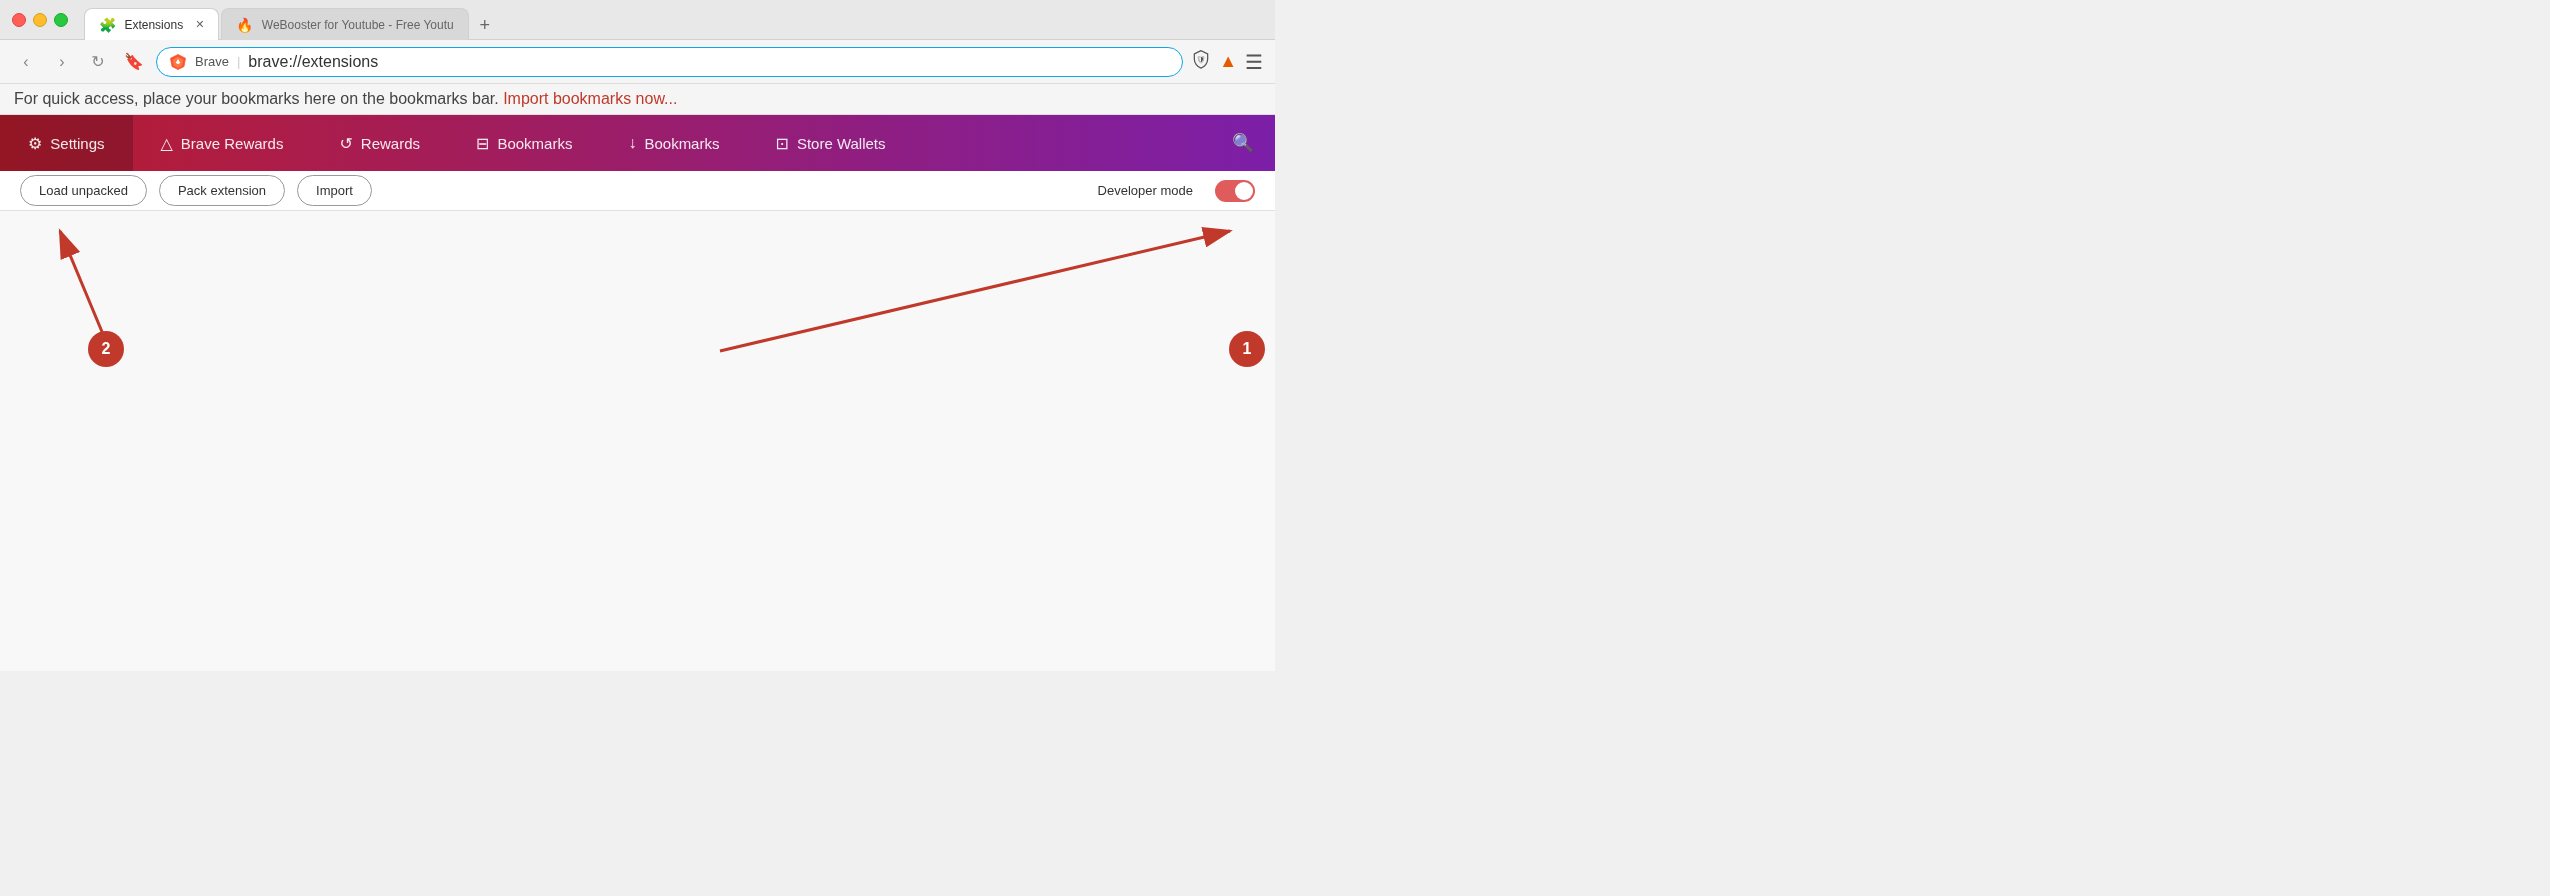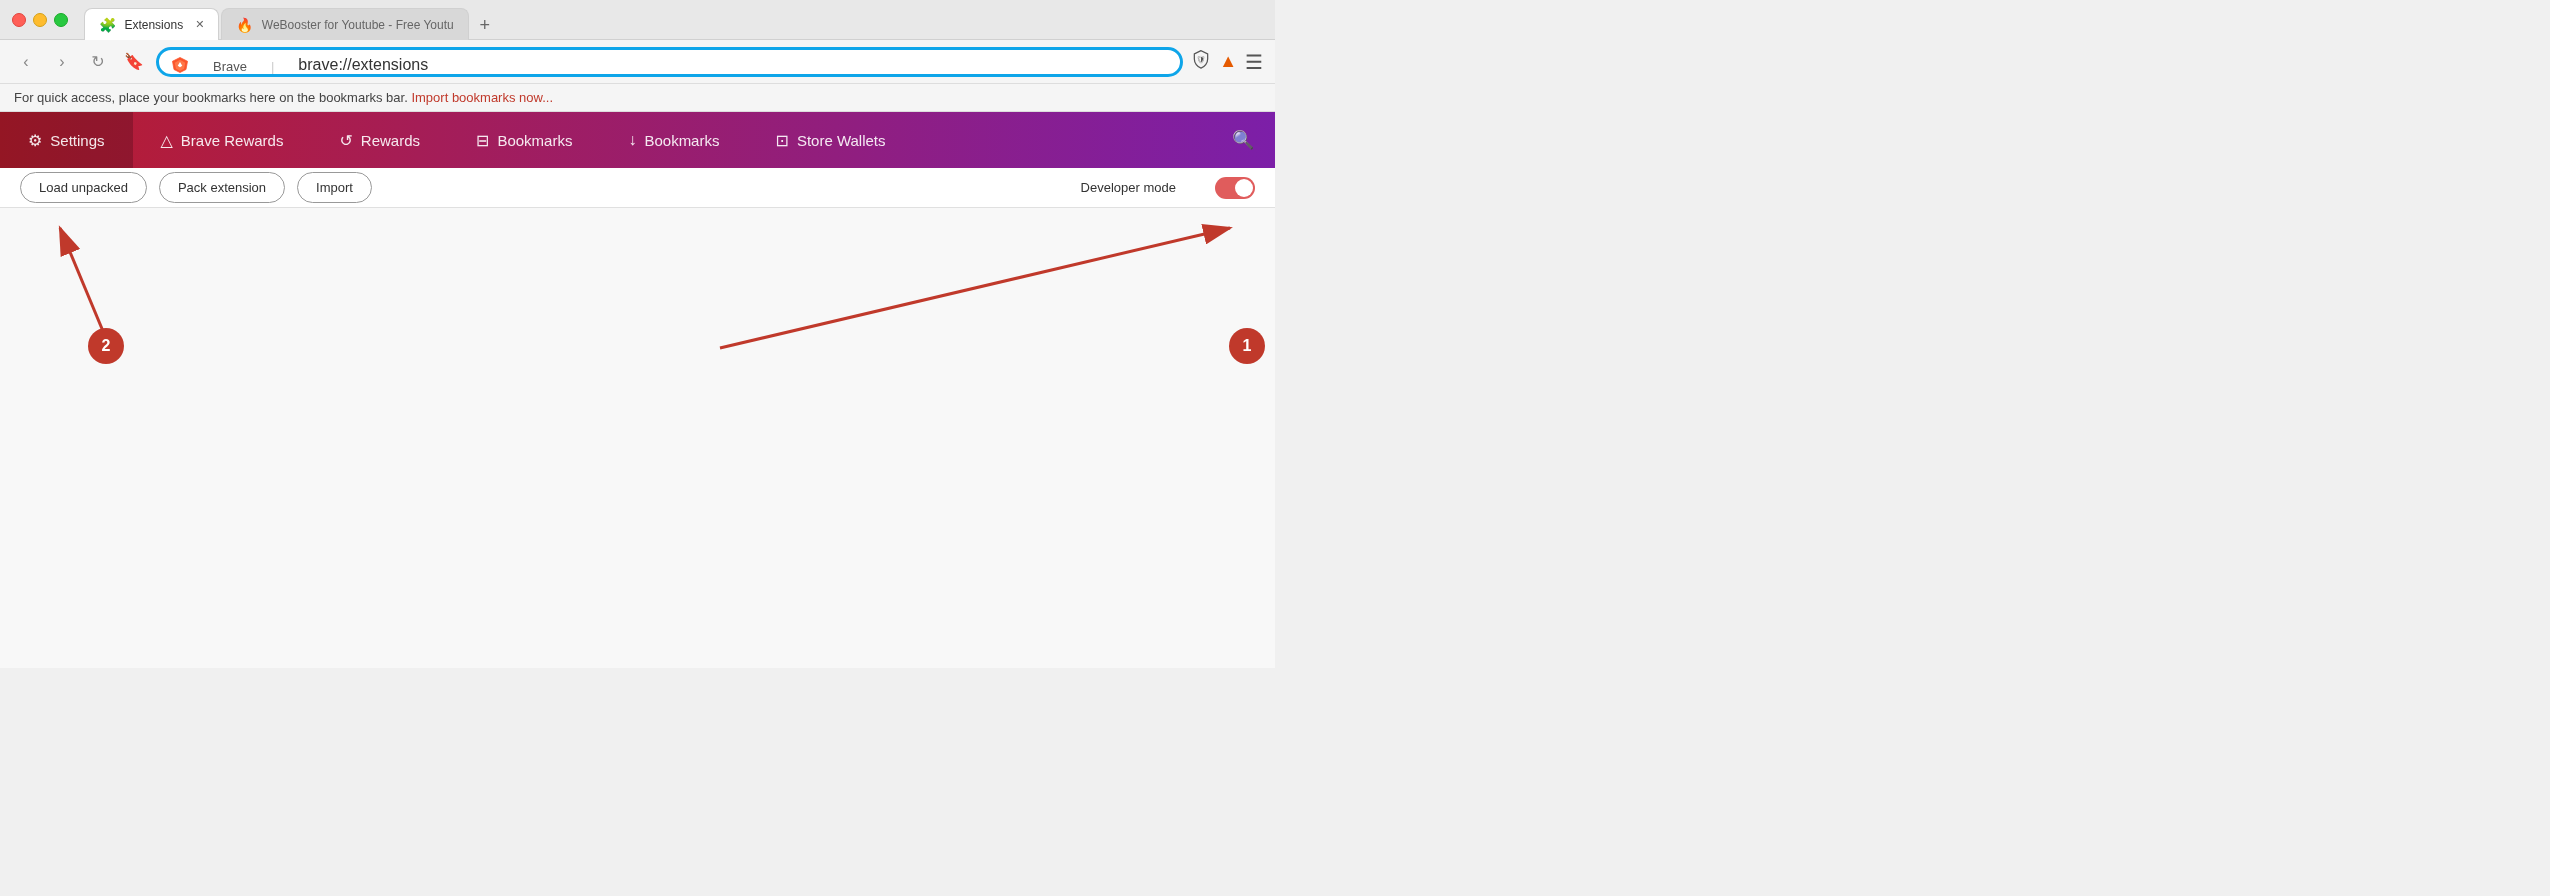--- a/index.html
+++ b/index.html
@@ -91,27 +91,27 @@
       width: 28px;
       height: 28px;
       display: flex;
       align-items: center;
       justify-content: center;
       border-radius: 50%;
     }
     .address-bar {
       flex: 1;
       height: 30px;
-      border: 3px solid #0ea5e9;
+      border: 1px solid #0ea5e9;
       border-radius: 20px;
       background: #fff;
       display: flex;
-      align-items: flex-end;
+      align-items: center;
       padding: 0 12px;
-      gap: 24px;
+      gap: 8px;
       font-size: 13px;
     }
     .brave-logo {
       width: 18px;
       height: 18px;
     }
     .address-separator {
       color: #ccc;
     }
     .address-text { color: #333; font-size: 16px; }
@@ -123,21 +123,21 @@
     .shield-icon, .rewards-icon, .menu-icon {
       font-size: 18px;
       color: #555;
       cursor: pointer;
     }
 
     
     .bookmarks-bar {
       background: #f5f5f5;
       padding: 6px 14px;
-      font-size: 13px;
+      font-size: 16px;
       color: #444;
       border-bottom: 1px solid #ddd;
     }
     .bookmarks-bar a {
       color: #c0392b;
       text-decoration: none;
     }
 
     
     .ext-nav {
@@ -192,21 +192,21 @@
       padding: 7px 18px;
       background: #fff;
       font-size: 13px;
       cursor: pointer;
       color: #333;
     }
     .dev-mode-label {
       margin-left: auto;
       font-size: 13px;
       color: #333;
-      margin-right: 27px;
+      margin-right: 10px;
     }
     .toggle-switch {
       width: 40px;
       height: 22px;
       background: #e05c5c;
       border-radius: 11px;
       position: relative;
       cursor: pointer;
     }
     .toggle-switch::after {

